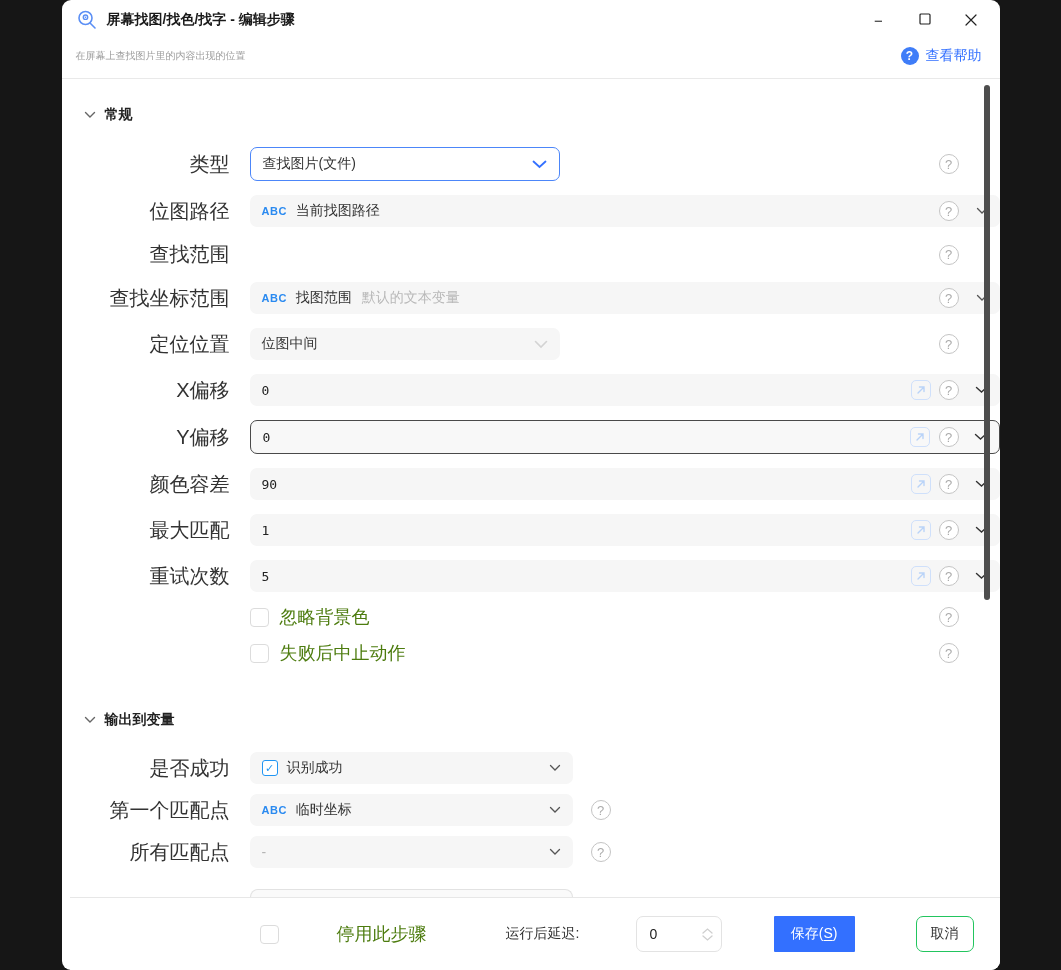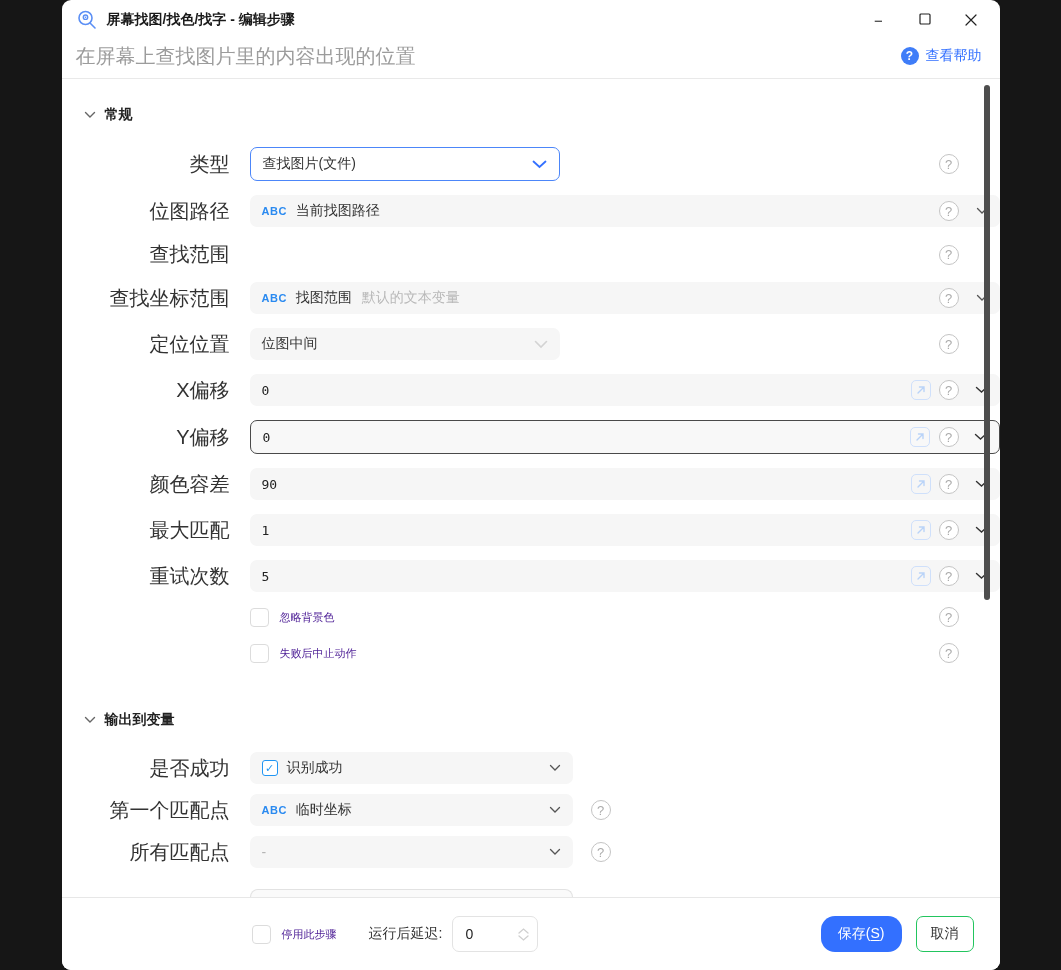--- a/index.html
+++ b/index.html
@@ -18,21 +18,21 @@
   }
   
   .titlebar{height:40px;display:flex;align-items:center;padding:0 6px 0 14px;}
   .app-icon{width:22px;height:22px;flex:none;display:flex;align-items:center;justify-content:center;}
   .title{font-size:14px;font-weight:600;color:#1a1a1a;margin-left:9px;}
   .win-controls{margin-left:auto;display:flex;}
   .win-btn{width:46px;height:34px;display:flex;align-items:center;justify-content:center;
            color:#222;font-size:15px;background:transparent;border:none;cursor:pointer;}
   
   .subhead{height:38px;display:flex;align-items:center;padding:0 18px 6px 14px;}
-  .subtitle{color:#9c9c9c;font-size:20px;}
+  .subtitle{color:#9c9c9c;font-size:10px;}
   .help{margin-left:auto;display:flex;gap:7px;align-items:center;color:var(--accent);font-size:14px;cursor:pointer;}
   .help-badge{width:18px;height:18px;border-radius:50%;background:#3f7df8;color:#fff;
               font-size:12px;font-weight:700;display:flex;align-items:center;justify-content:center;}
   .divider{height:1px;background:#e9e9e9;}
   
   .content{position:relative;padding-top:26px;}
   .section-head{display:flex;align-items:center;gap:9px;margin-left:22px;
                 font-weight:600;font-size:14px;color:#222;height:20px;margin-bottom:22px;}
   .section-head.second{margin-top:46px;}
   .chev-sec{display:flex;align-items:center;}
@@ -55,39 +55,39 @@
   .tool-sq{width:20px;height:20px;border:1.5px solid #cfe0fb;border-radius:5px;color:#b9d3f8;
            display:flex;align-items:center;justify-content:center;background:transparent;cursor:pointer;padding:0;}
   .tool-dots{color:#b9d3f8;border:none;background:transparent;cursor:pointer;display:flex;gap:3px;align-items:center;padding:0;}
   .tool-dots i{width:4px;height:4px;border-radius:50%;background:#b9d3f8;display:block;}
   .q{width:20px;height:20px;border:1.5px solid #c4c4c4;border-radius:50%;color:#ababab;font-size:13px;
      display:flex;align-items:center;justify-content:center;position:absolute;right:41px;top:50%;
      transform:translateY(-50%);background:#fff;cursor:pointer;}
   .q.inline{position:static;transform:none;margin-left:18px;flex:none;}
   .checkrow{padding-left:188px;height:22px;margin-bottom:14px;}
   .checkbox{width:19px;height:19px;border:1px solid #dcdcdc;border-radius:4px;background:#fff;flex:none;cursor:pointer;}
-  .cb-label{font-size:11px;color:#4c1d95;margin-left:11px;}
+  .cb-label{font-size:18px;color:#4d7c0f;margin-left:11px;}
   .mini-check{width:16px;height:16px;border:1.5px solid var(--check-blue);border-radius:3px;color:var(--check-blue);
               display:flex;align-items:center;justify-content:center;font-size:11px;font-weight:700;
               margin-right:9px;flex:none;background:#fff;}
   
   .sliver{position:absolute;left:188px;bottom:73px;width:323px;height:8px;background:#fafafa;
           border:1px solid #e2e2e2;border-bottom:none;border-radius:8px 8px 0 0;}
   
-  .footer{position:absolute;left:0;right:0;bottom:0;height:73px;background:#fff;border-top:1px solid #e7e7e7;
-          display:flex;align-items:center;padding:0 26px 0 190px;}
+  .footer{position:absolute;left:8px;right:0;bottom:0;height:73px;background:#fff;border-top:1px solid #e7e7e7;
+          display:flex;align-items:center;padding:0 26px 0 190px;gap:47px;}
   .footer .cb-label{margin-left:11px;}
   .delay-label{font-size:14px;color:#333;margin-left:32px;}
   .spinner{width:86px;height:36px;border:1px solid #e3e3e3;border-radius:7px;display:flex;align-items:center;
            padding:0 8px 0 12px;margin-left:10px;background:#fff;}
   .spinner input{border:none;outline:none;width:40px;font-size:14px;color:#222;background:transparent;padding:0;}
   .spin-btns{margin-left:auto;display:flex;flex-direction:column;gap:1px;}
   .spin-btns button{border:none;background:transparent;padding:0;line-height:0;cursor:pointer;color:#cfcfcf;}
   .btn-save{margin-left:auto;height:36px;padding:0 17px;background:var(--accent);color:#fff;border:none;
-            border-radius:14px;font-size:14px;cursor:pointer;}
+            border-radius:1px;font-size:14px;cursor:pointer;}
   .btn-save u{text-underline-offset:2px;}
   .btn-cancel{height:36px;padding:0 14px;margin-left:14px;background:#fff;color:#333;border:1px solid #22c55e;
               border-radius:7px;font-size:14px;cursor:pointer;}
   
   .scroll-thumb{position:absolute;top:85px;right:10px;width:6px;height:515px;background:var(--scrollbar);border-radius:3px;}
 </style>
 </head>
 <body>
 
 <div class="window">

